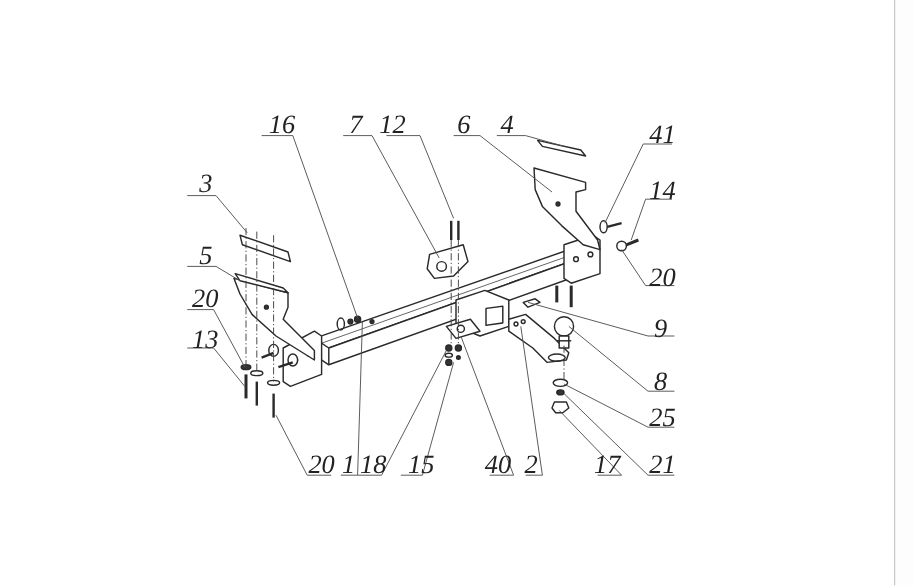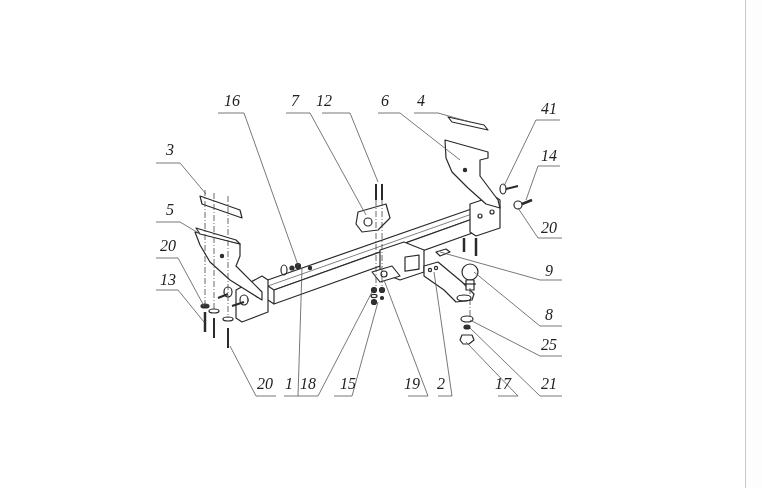--- a/index.html
+++ b/index.html
@@ -7,21 +7,21 @@
       width: 762px; height: 488px; position: relative; overflow: hidden;
       background: #ffffff;
       font-family: "Liberation Serif", serif;
     }
     #canvas { position: absolute; left: 0; top: 0; width: 762px; height: 488px; }
     .right-panel {
       position: absolute; left: 745px; top: 0; width: 17px; height: 488px;
       background: #fdfdfd; border-left: 1px solid #c8c8c8;
     }
     .callout {
-      position: absolute; font-style: italic; font-size: 16px; color: #222;
+      position: absolute; font-style: italic; font-size: 22px; color: #222;
       line-height: 1; white-space: nowrap;
     }
   </style>
 </head>
 <body>
 
 <div id="canvas">
   <svg width="762" height="488" viewBox="0 0 762 488">
     <g fill="none" stroke="#2a2a2a" stroke-width="1.2" stroke-linejoin="round">
 
@@ -184,19 +184,19 @@
   <div class="callout" style="left:541px;top:220px">20</div>
   <div class="callout" style="left:160px;top:238px">20</div>
   <div class="callout" style="left:545px;top:263px">9</div>
   <div class="callout" style="left:160px;top:272px">13</div>
   <div class="callout" style="left:545px;top:307px">8</div>
   <div class="callout" style="left:541px;top:337px">25</div>
   <div class="callout" style="left:257px;top:376px">20</div>
   <div class="callout" style="left:285px;top:376px">1</div>
   <div class="callout" style="left:300px;top:376px">18</div>
   <div class="callout" style="left:340px;top:376px">15</div>
-  <div class="callout" style="left:404px;top:376px">19</div>
+  <div class="callout" style="left:404px;top:376px">40</div>
   <div class="callout" style="left:437px;top:376px">2</div>
   <div class="callout" style="left:495px;top:376px">17</div>
   <div class="callout" style="left:541px;top:376px">21</div>
 </div>
 
 <div class="right-panel"></div>
 
 </body></html>

